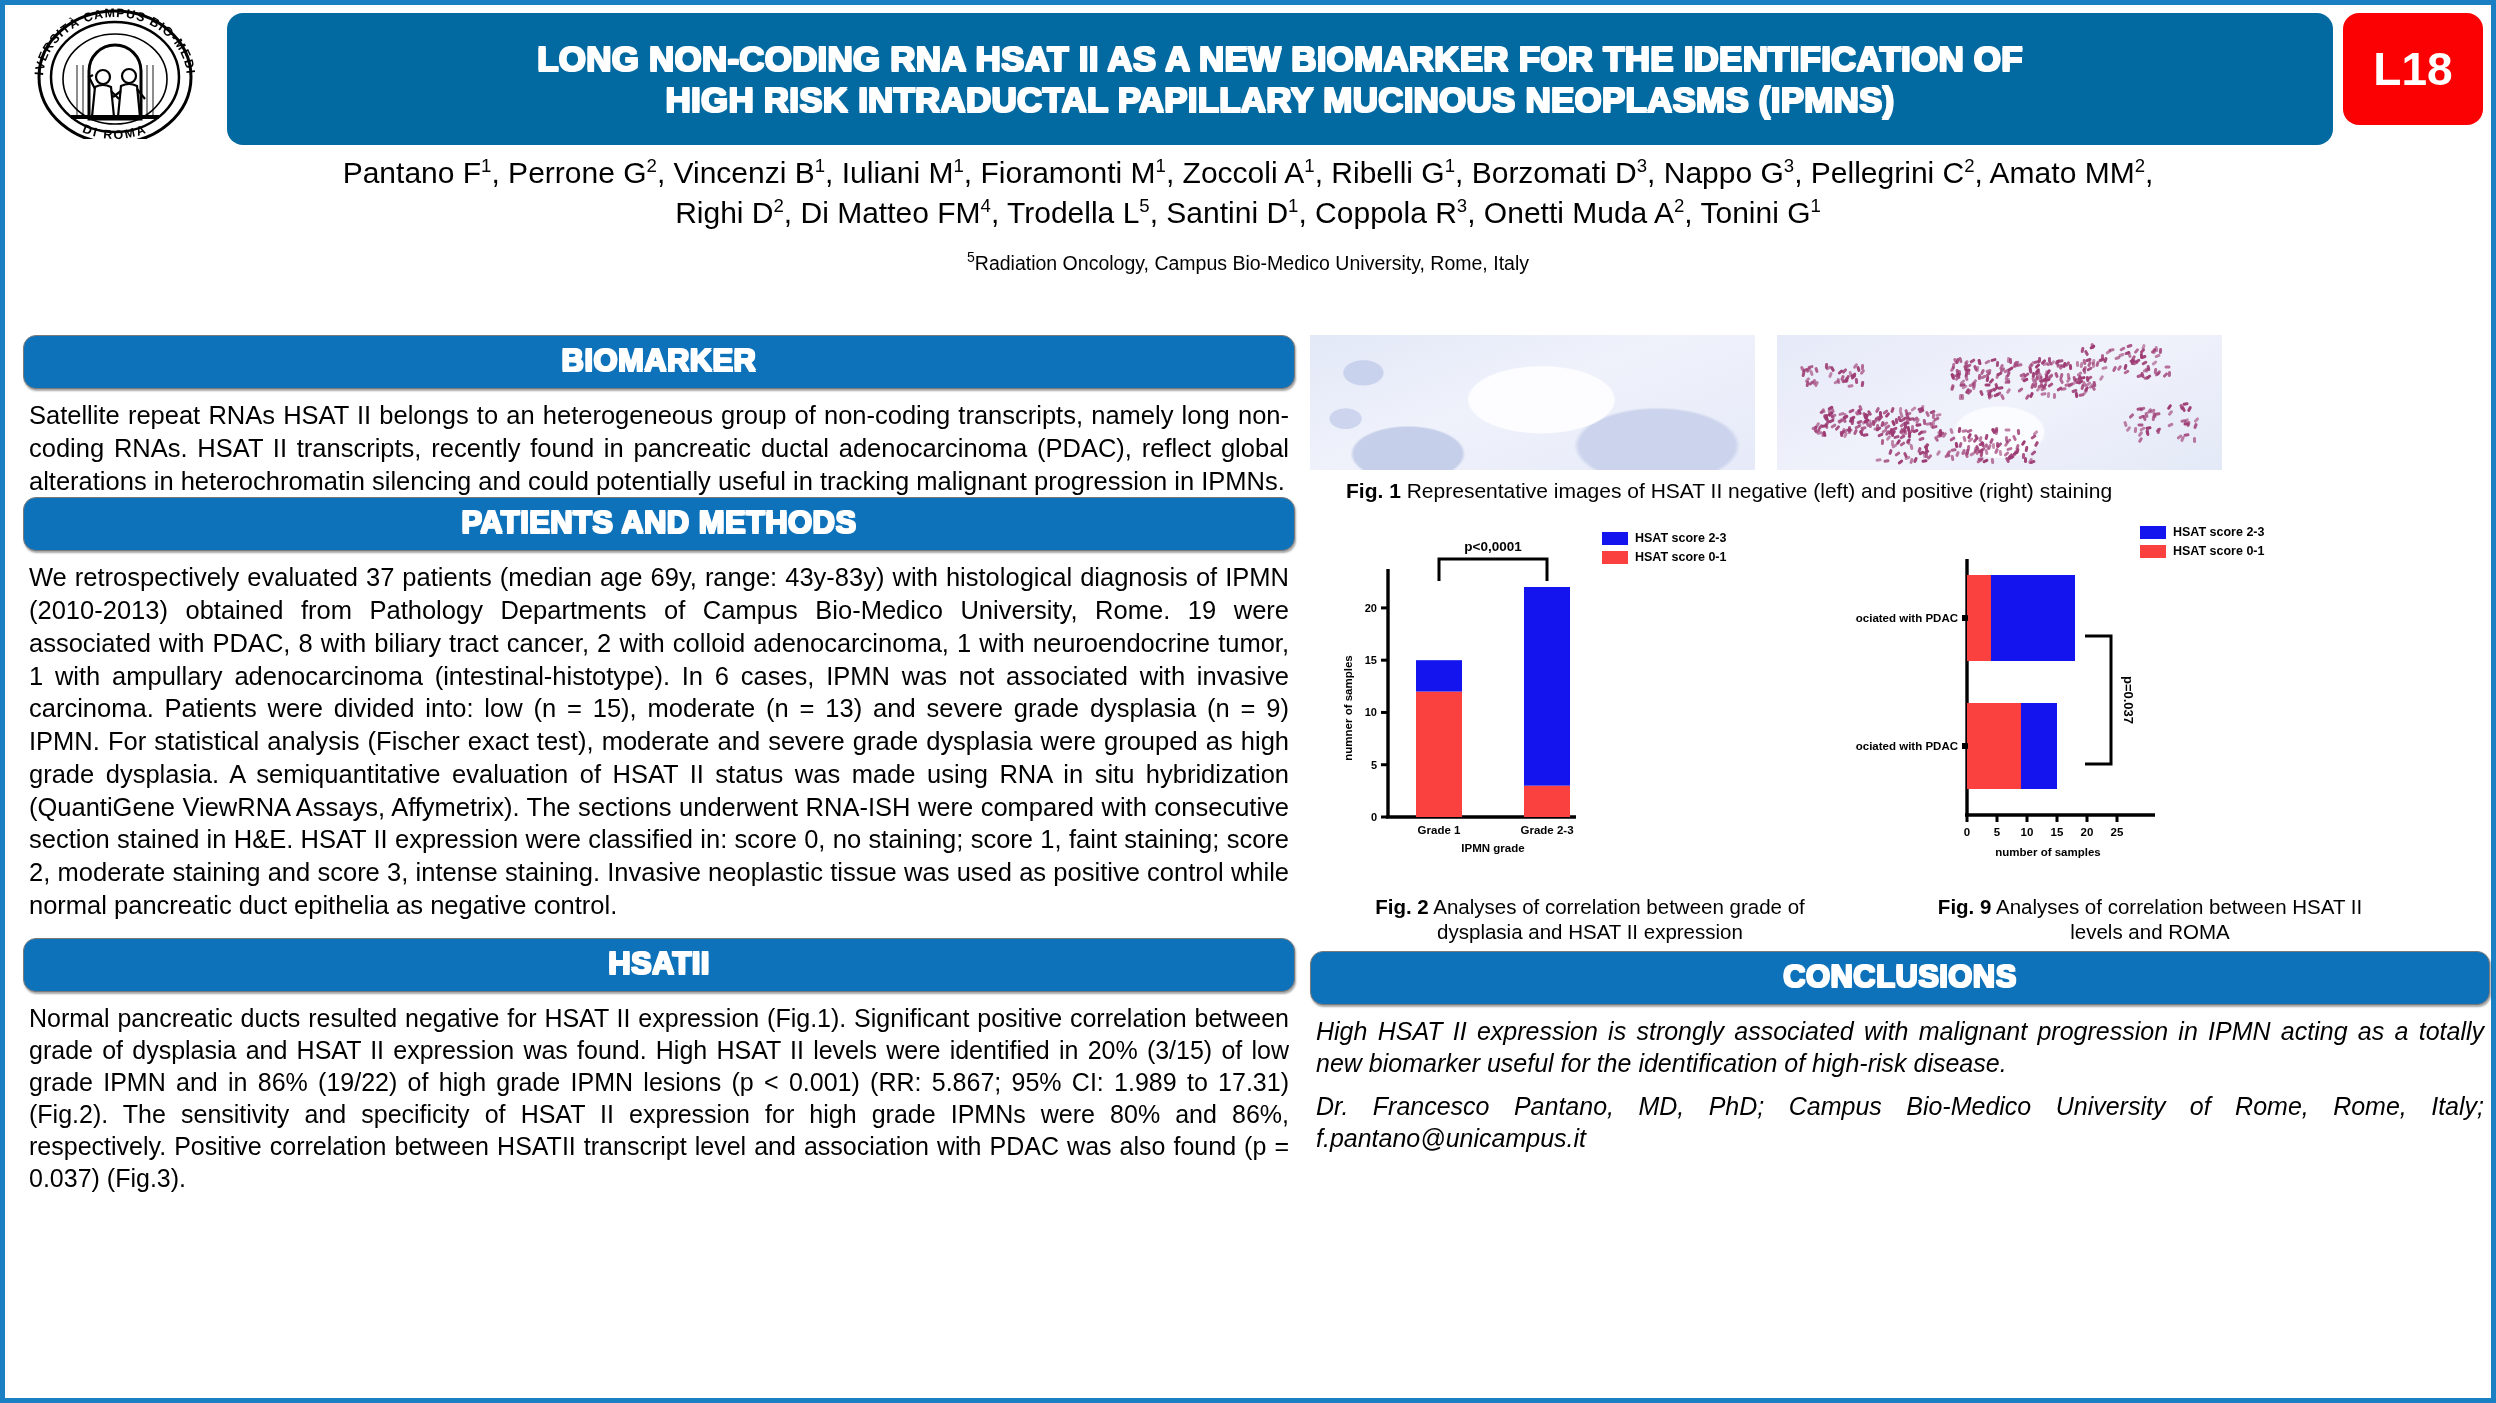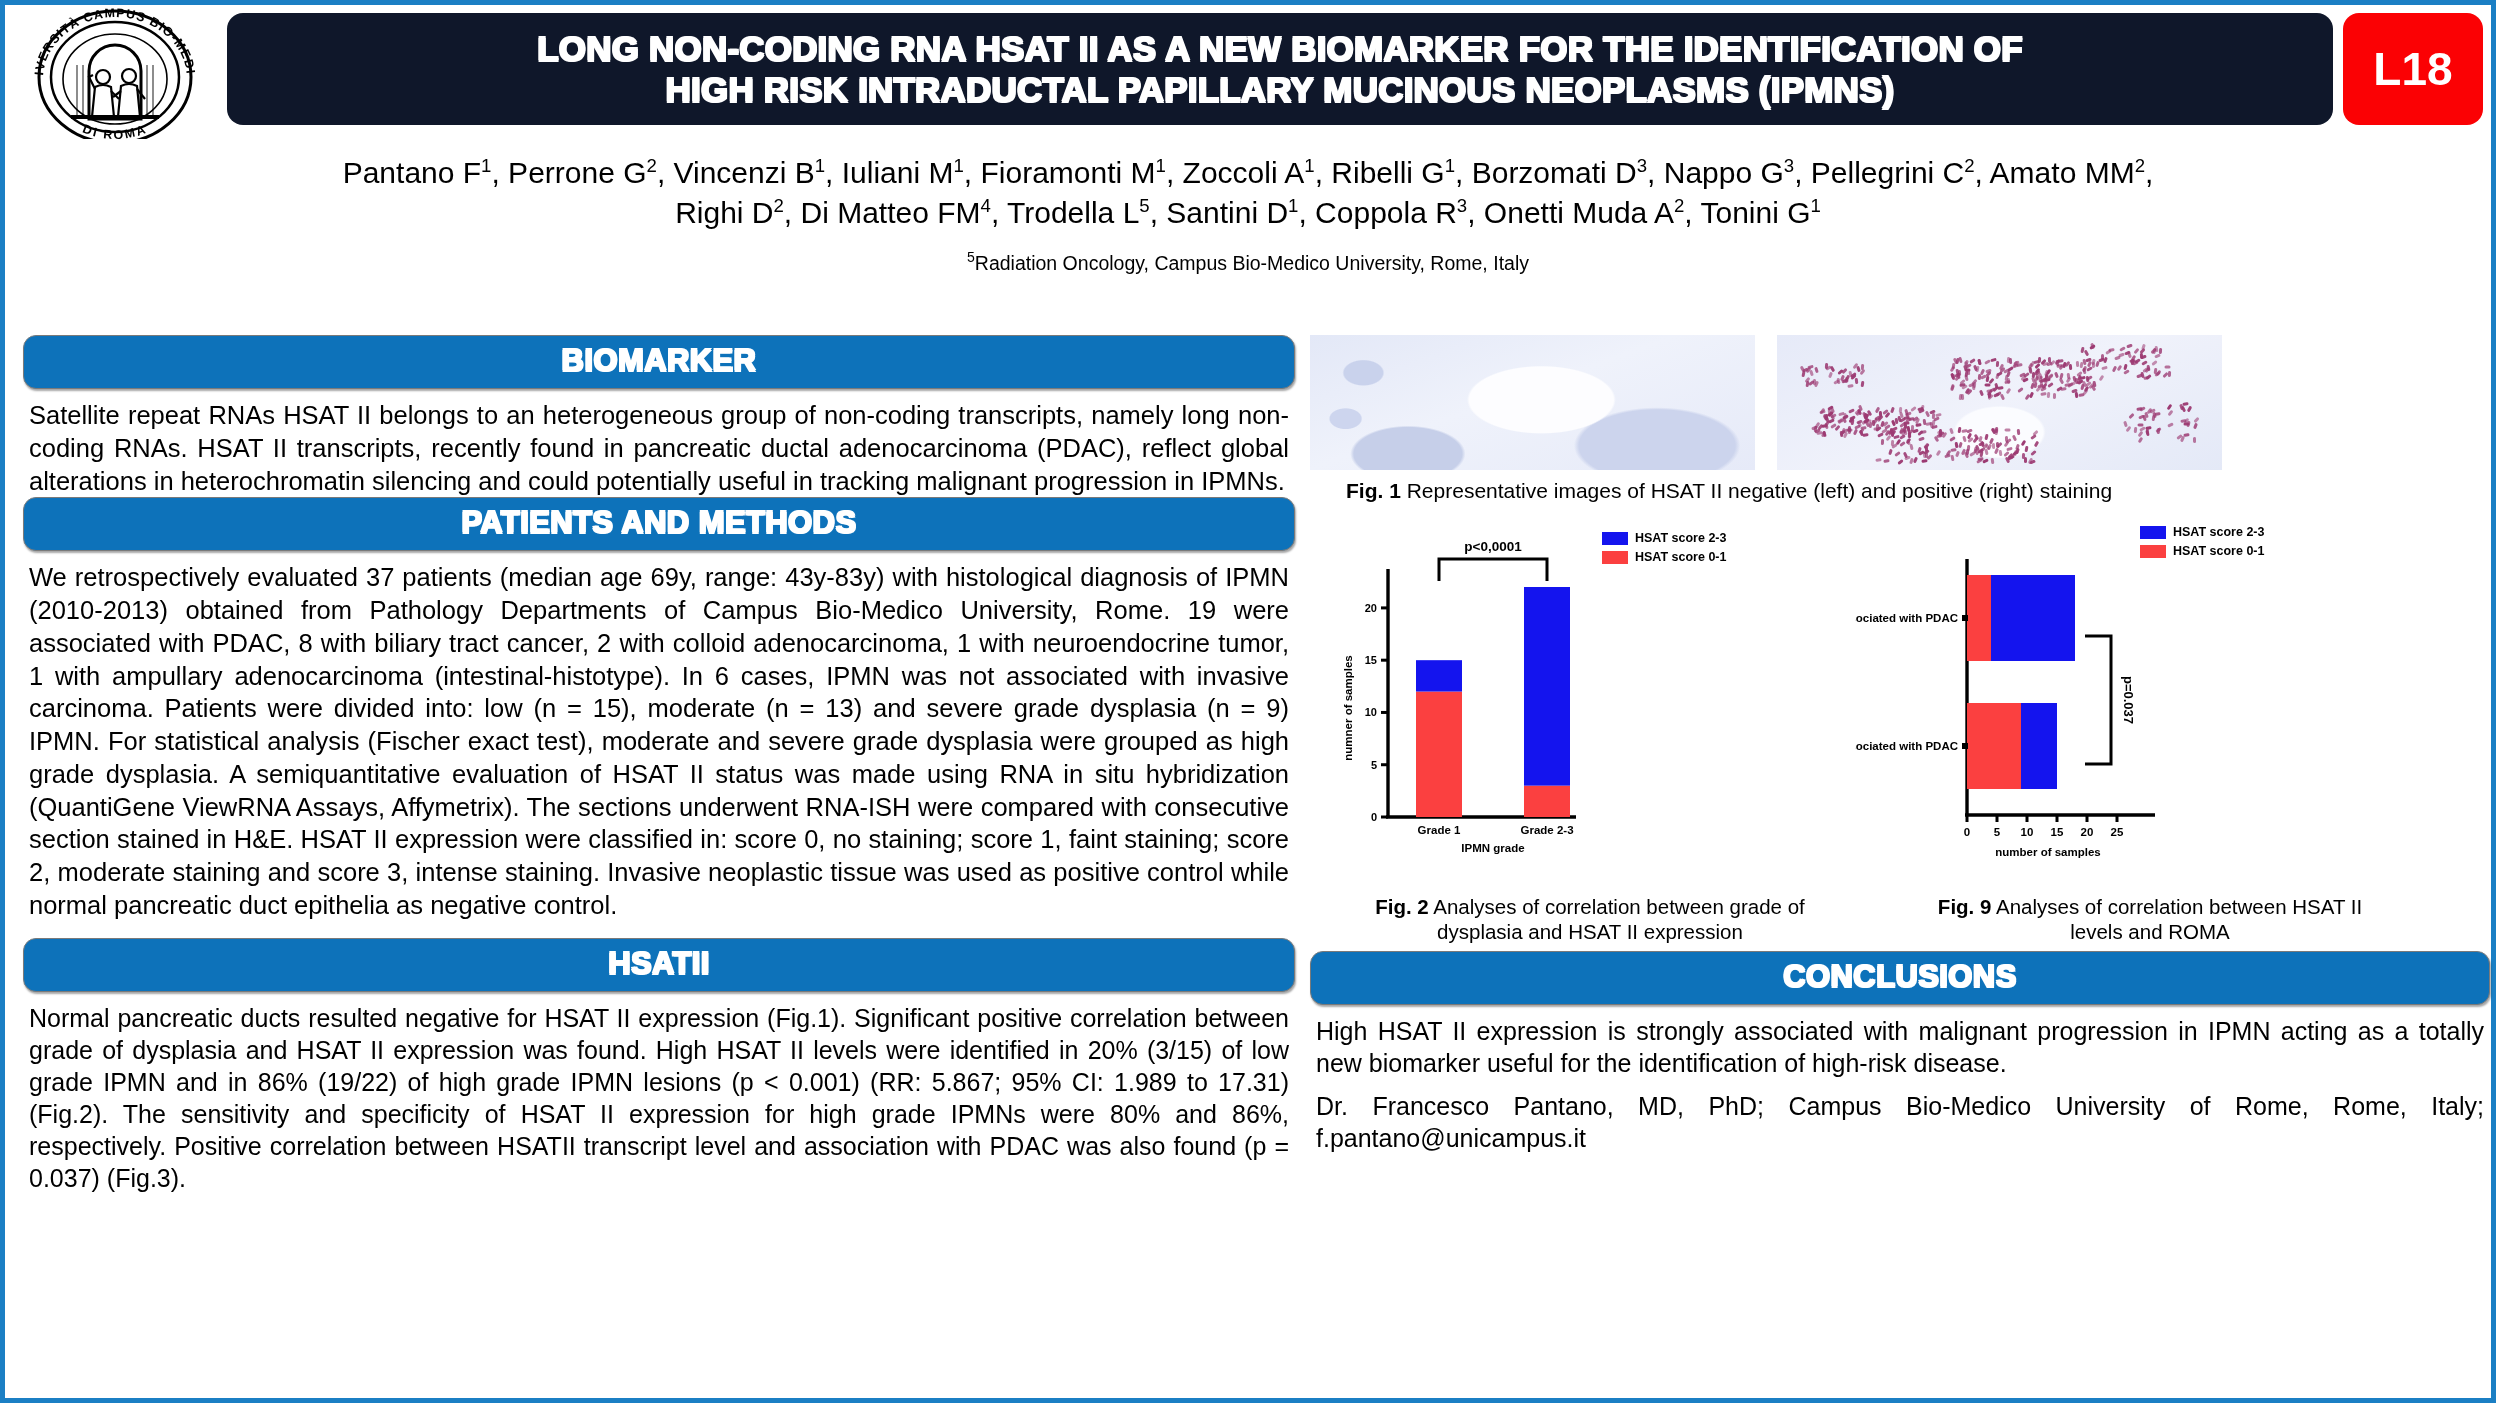--- a/index.html
+++ b/index.html
@@ -3,22 +3,22 @@
 <meta charset="utf-8">
 <style>
   html,body{margin:0;padding:0;background:#fff;}
   body{width:2496px;height:1403px;font-family:"Liberation Sans",sans-serif;overflow:hidden;}
   #poster{position:relative;width:2496px;height:1403px;box-sizing:border-box;
           border:5px solid #1b7fc4;background:#fff;}
 
   
   .hdr{position:relative;height:140px;}
   .logo{position:absolute;left:10px;top:2px;width:200px;height:132px;}
-  .title-bar{position:absolute;left:222px;top:8px;right:158px;height:112px;
-             background:#0f172a;border-radius:16px;display:flex;align-items:center;
+  .title-bar{position:absolute;left:222px;top:8px;right:158px;height:132px;
+             background:#0369a1;border-radius:16px;display:flex;align-items:center;
              justify-content:center;text-align:center;}
   .title-bar span{color:#fff;font-weight:bold;font-size:35px;line-height:1.18;
                   letter-spacing:.2px;text-shadow:-1px -1px 0 #fff,1px -1px 0 #fff,
                   -1px 1px 0 #fff,1px 1px 0 #fff, 0 0 1px #fff;}
   .badge{position:absolute;right:8px;top:8px;width:140px;height:112px;background:#fb0104;
          border-radius:16px;display:flex;align-items:center;justify-content:center;
          color:#fff;font-weight:bold;font-size:46px;}
 
   .authors{text-align:center;font-size:30px;line-height:1.32;color:#000;margin:8px 0 0;padding:0 120px;}
   .authors sup{font-size:.62em;}
@@ -61,21 +61,21 @@
   
   .charts{display:flex;margin-top:14px;}
   .chart-box{position:relative;}
   .leg{position:absolute;font-size:12.5px;font-weight:bold;color:#000;line-height:1.5;}
   .leg div{display:flex;align-items:center;gap:7px;white-space:nowrap;}
   .leg .sw{width:26px;height:13px;display:inline-block;}
 
   .caps2{display:flex;margin-top:2px;}
   .cap-c{font-size:20.5px;text-align:center;line-height:1.24;}
 
-  .corr-body{font-size:25px;line-height:1.3;text-align:justify;padding:10px 6px 0 6px;}
+  .corr-body{font-size:25px;line-height:1.3;text-align:justify;padding:10px 6px 0 6px;font-style:italic;}
 </style>
 </head>
 <body>
 
 <div id="poster">
 
   <div class="hdr">
 
     <div class="logo">
       <svg viewBox="0 0 200 132" width="200" height="132">

